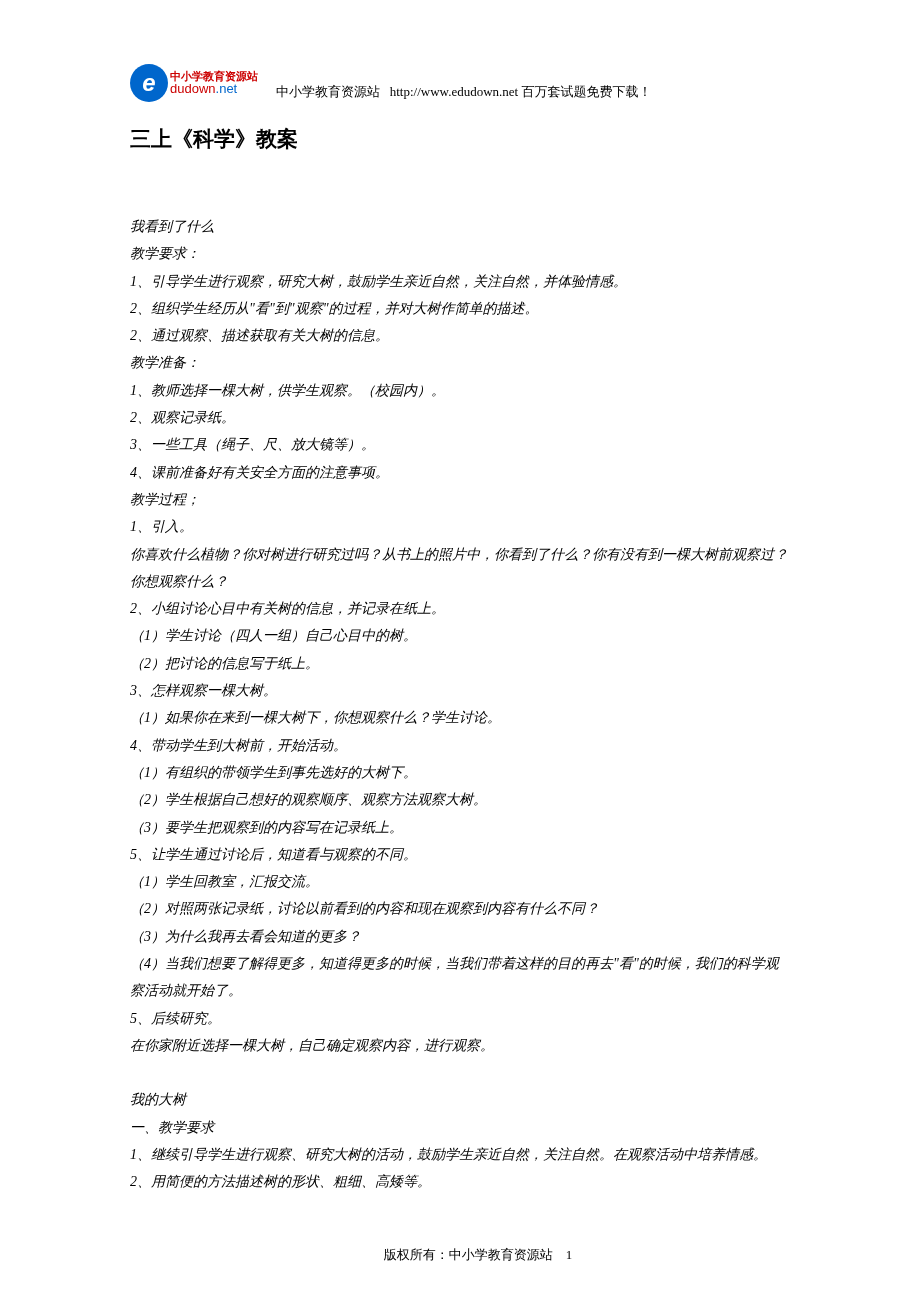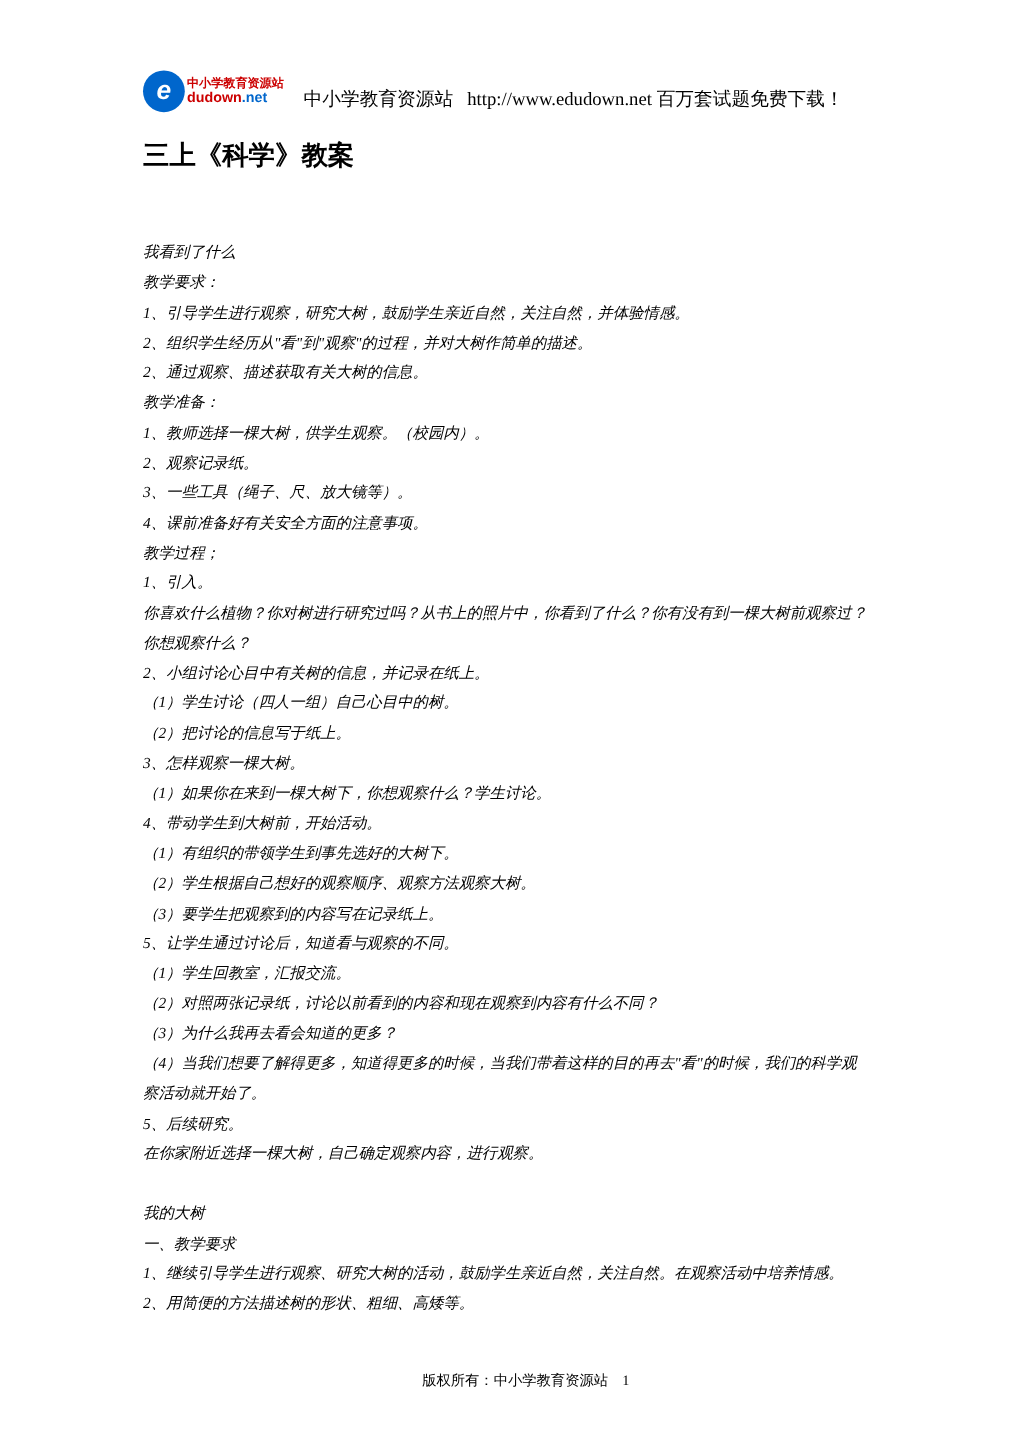--- a/index.html
+++ b/index.html
@@ -51,31 +51,31 @@
     }
     .logo-cn {
       font-size: 11px;
       font-weight: bold;
       color: #cc0000;
       font-family: "SimHei", sans-serif;
       white-space: nowrap;
     }
     .logo-en {
       font-size: 13px;
-      font-weight: bold;
+      font-weight: normal;
       color: #cc0000;
       font-family: Arial, sans-serif;
     }
     .logo-en .net { color: #0066cc; }
     .header-text {
-      font-size: 17px;
+      font-size: 13px;
       padding-bottom: 4px;
     }
     .title {
-      font-size: 24px;
+      font-size: 21px;
       font-weight: bold;
       font-family: "SimHei", "黑体", sans-serif;
       margin-bottom: 60px;
     }
     .content {
       line-height: 1.95;
       font-size: 14px;
       font-style: italic;
     }
     .content p {

